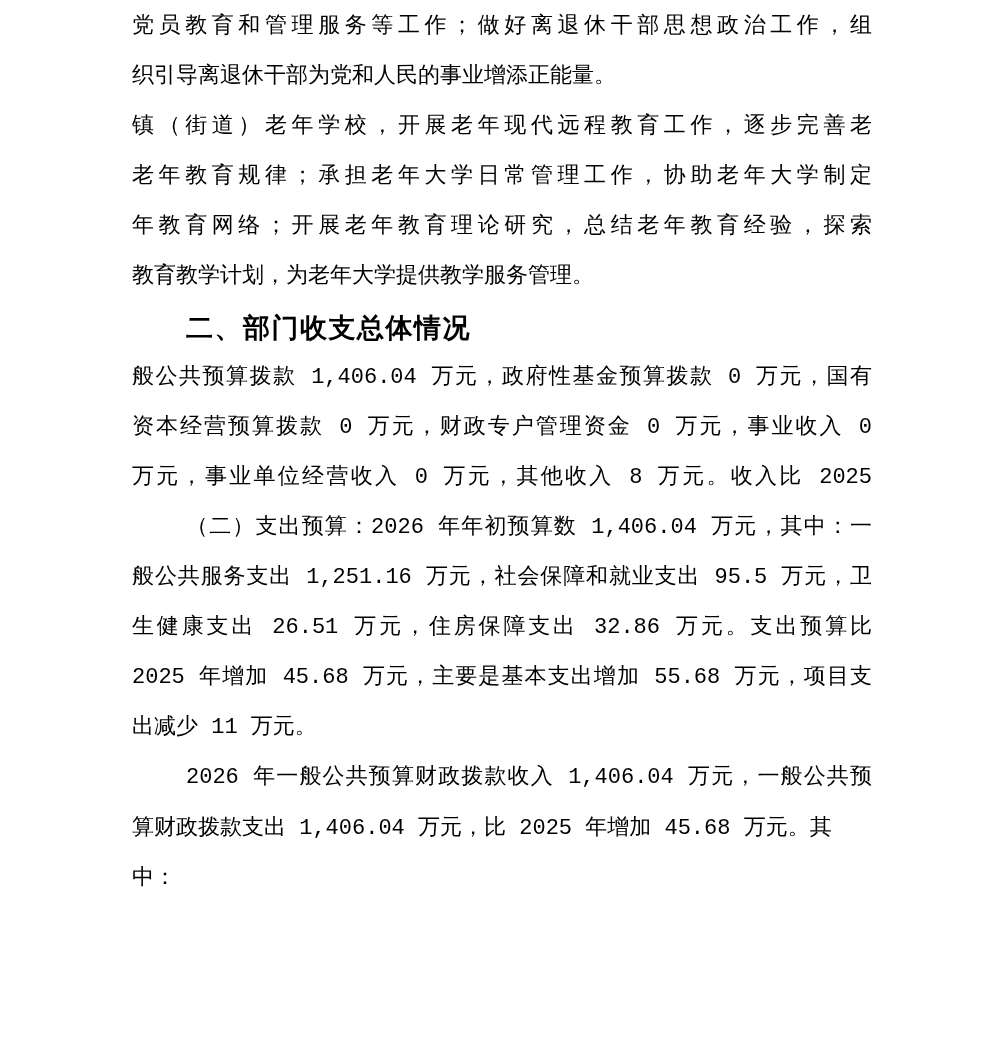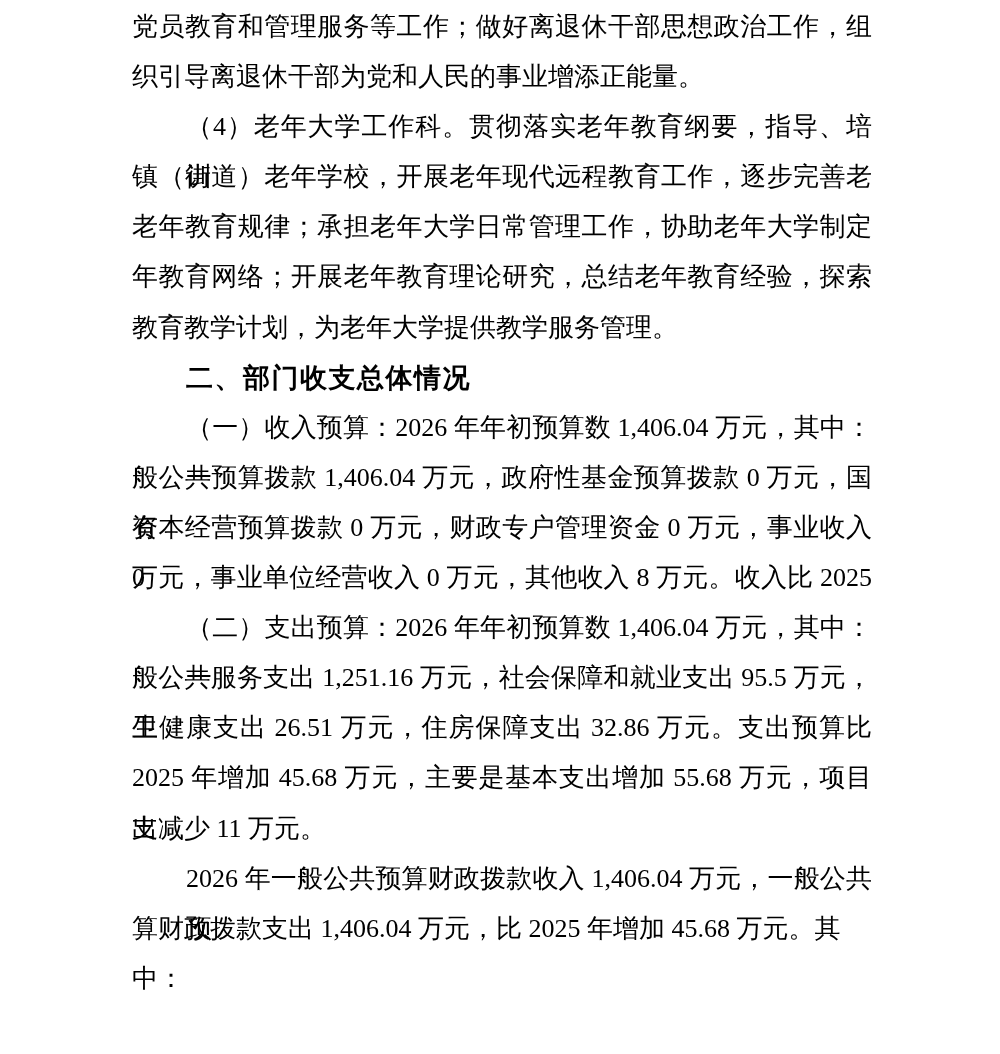--- a/index.html
+++ b/index.html
@@ -17,23 +17,23 @@
   .textcol {
     position: absolute;
     left: 132px;
     top: 2px;
     width: 740px;
   }
   .line {
     width: 740px;
     height: 50.1px;
     line-height: 50.1px;
-    font-size: 26px;
+    font-size: 22px;
     color: #000000;
-    font-family: Liberation Serif, serif;
+    font-family: Liberation Mono, monospace;
     box-sizing: border-box;
     white-space: normal;
   }
   .just {
     text-align: justify;
     text-align-last: justify;
     text-justify: inter-character;
   }
   .indent {
     padding-left: 54px;
@@ -49,29 +49,27 @@
 </style>
 </head>
 <body>
 
 <div class="page">
   <div class="textcol">
 
     <div class="line just">党员教育和管理服务等工作；做好离退休干部思想政治工作，组</div>
     <div class="line">织引导离退休干部为党和人民的事业增添正能量。</div>
 
-    <div class="line just indent">（4）老年大学工作科。贯彻落实老年教育纲要，指导、培训</div>
     <div class="line just">镇（街道）老年学校，开展老年现代远程教育工作，逐步完善老</div>
     <div class="line just">老年教育规律；承担老年大学日常管理工作，协助老年大学制定</div>
     <div class="line just">年教育网络；开展老年教育理论研究，总结老年教育经验，探索</div>
     <div class="line">教育教学计划，为老年大学提供教学服务管理。</div>
 
     <div class="line heading indent">二、部门收支总体情况</div>
 
-    <div class="line just indent">（一）收入预算：2026 年年初预算数 1,406.04 万元，其中：一</div>
     <div class="line just">般公共预算拨款 1,406.04 万元，政府性基金预算拨款 0 万元，国有</div>
     <div class="line just">资本经营预算拨款 0 万元，财政专户管理资金 0 万元，事业收入 0</div>
     <div class="line just">万元，事业单位经营收入 0 万元，其他收入 8 万元。收入比 2025</div>
 
     <div class="line just indent">（二）支出预算：2026 年年初预算数 1,406.04 万元，其中：一</div>
     <div class="line just">般公共服务支出 1,251.16 万元，社会保障和就业支出 95.5 万元，卫</div>
     <div class="line just">生健康支出 26.51 万元，住房保障支出 32.86 万元。支出预算比</div>
     <div class="line just">2025 年增加 45.68 万元，主要是基本支出增加 55.68 万元，项目支</div>
     <div class="line">出减少 11 万元。</div>
 

